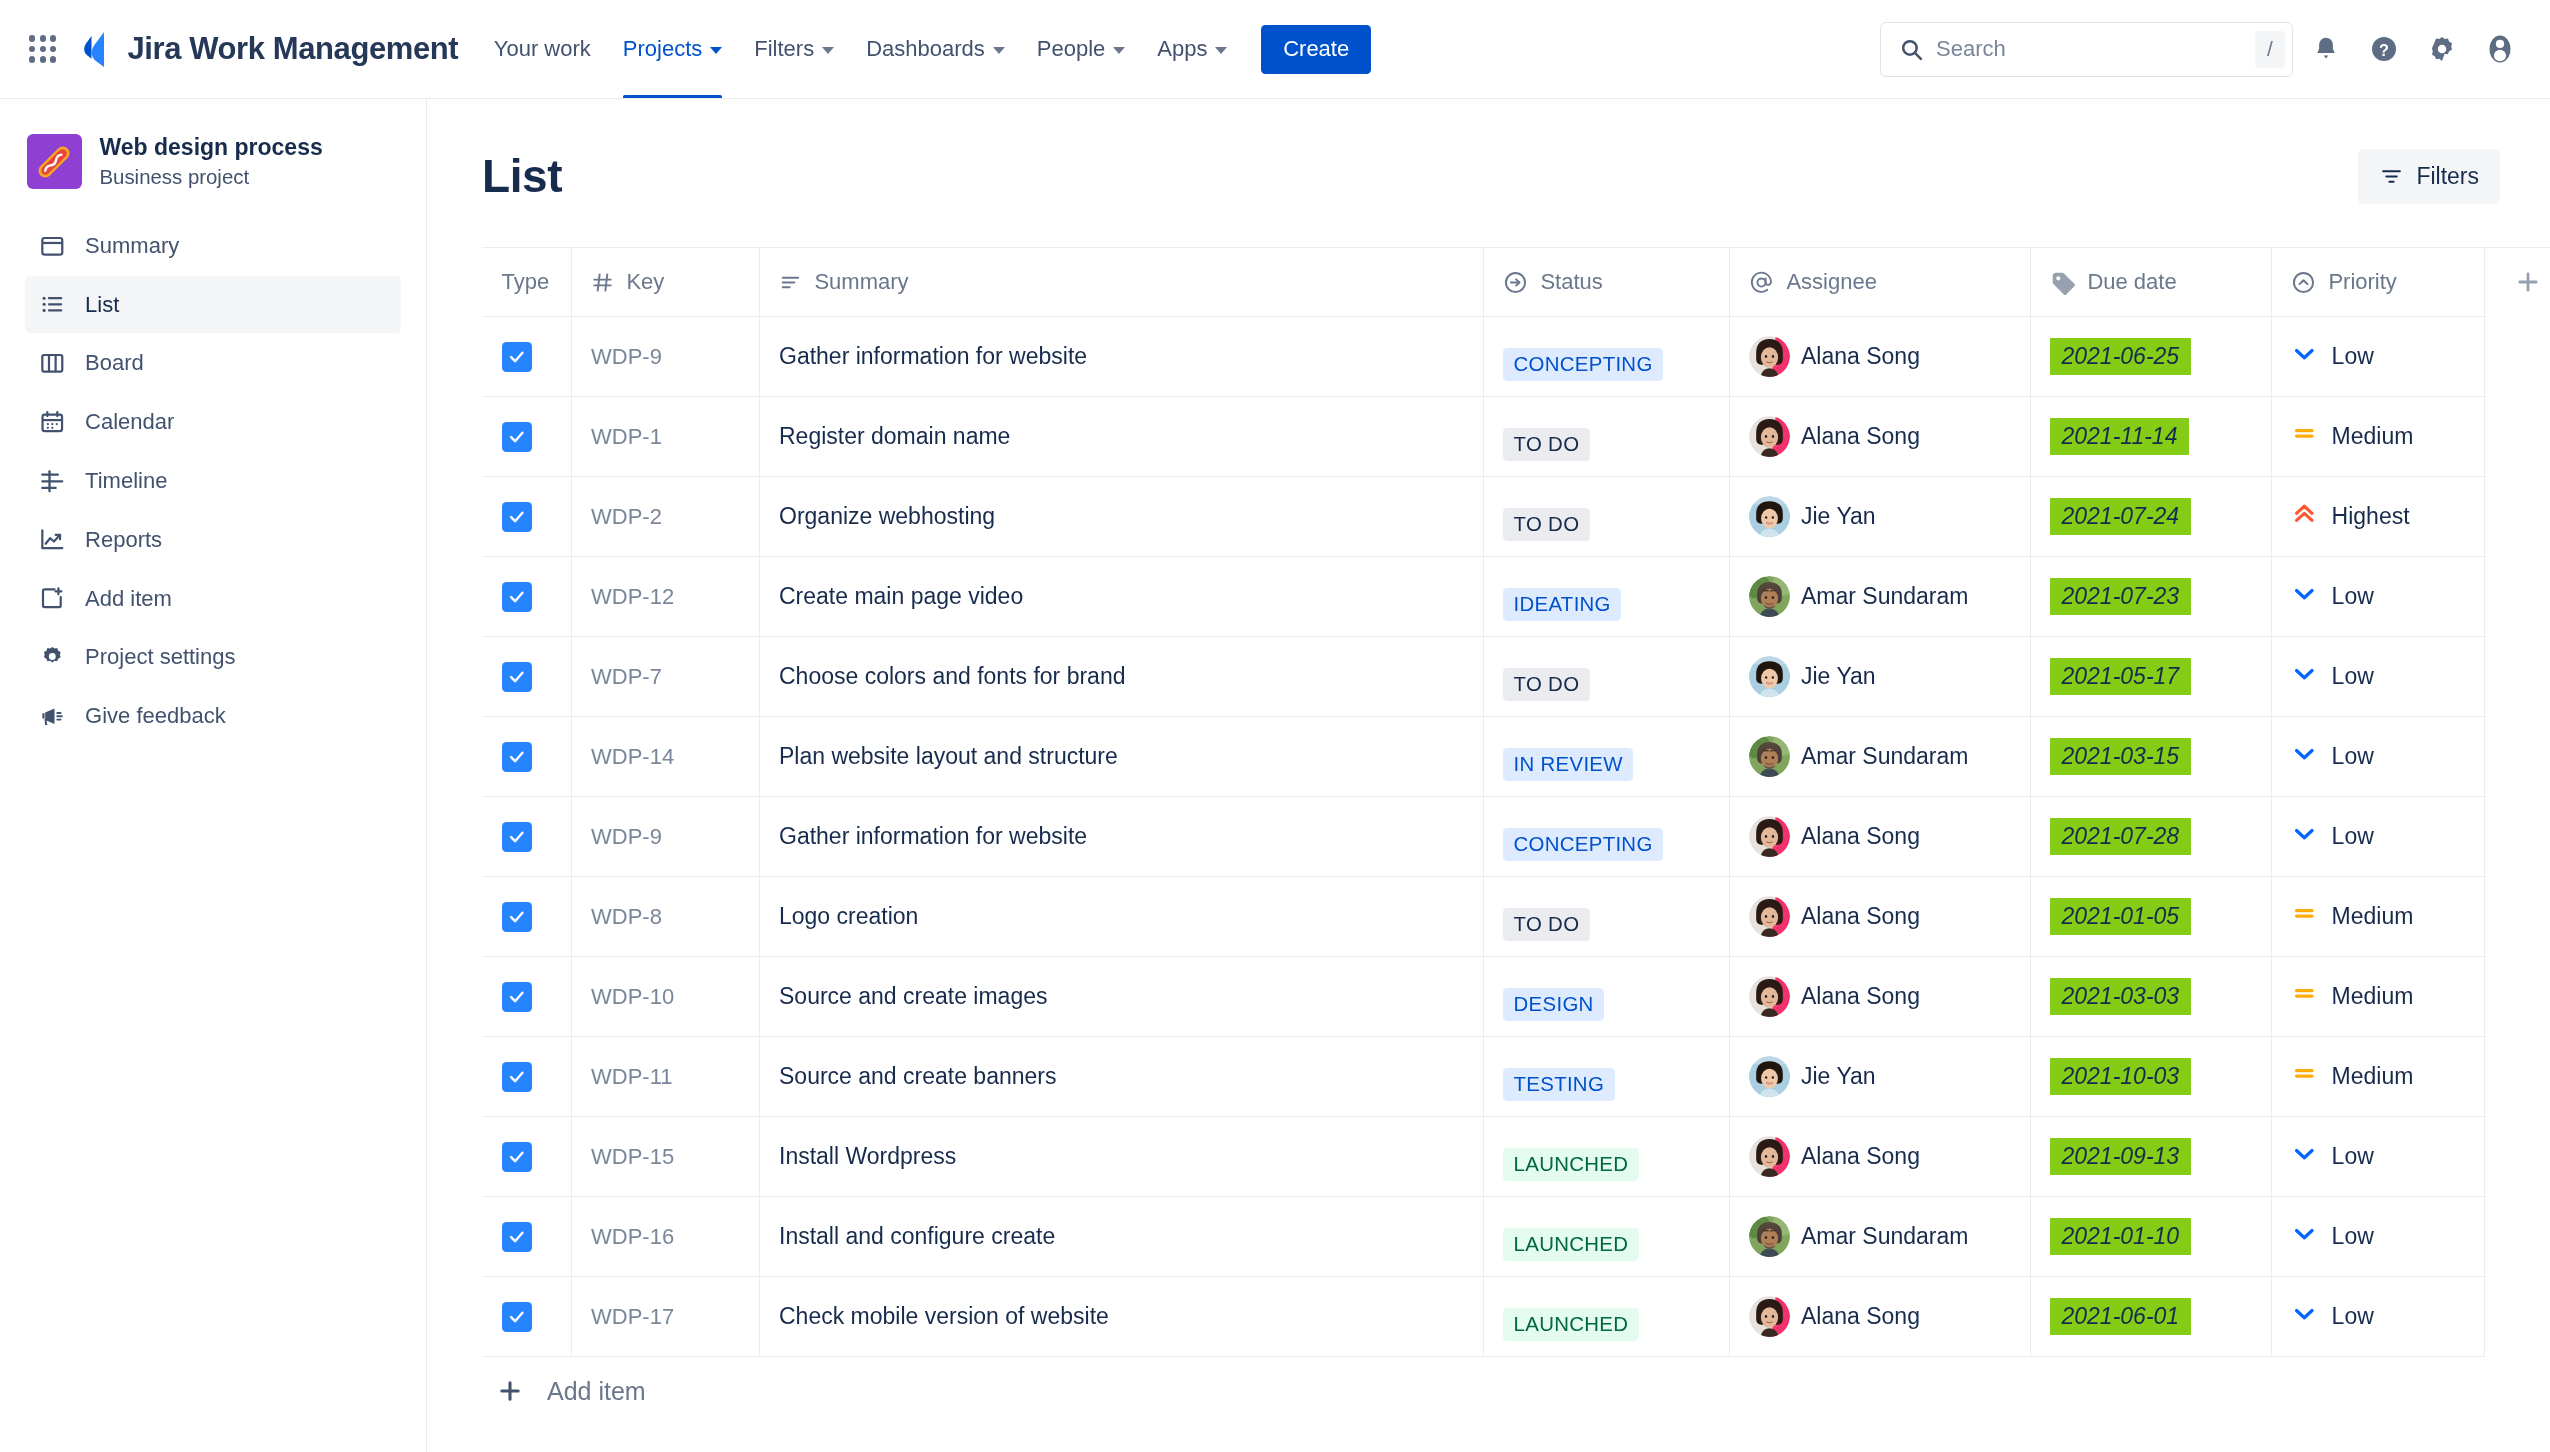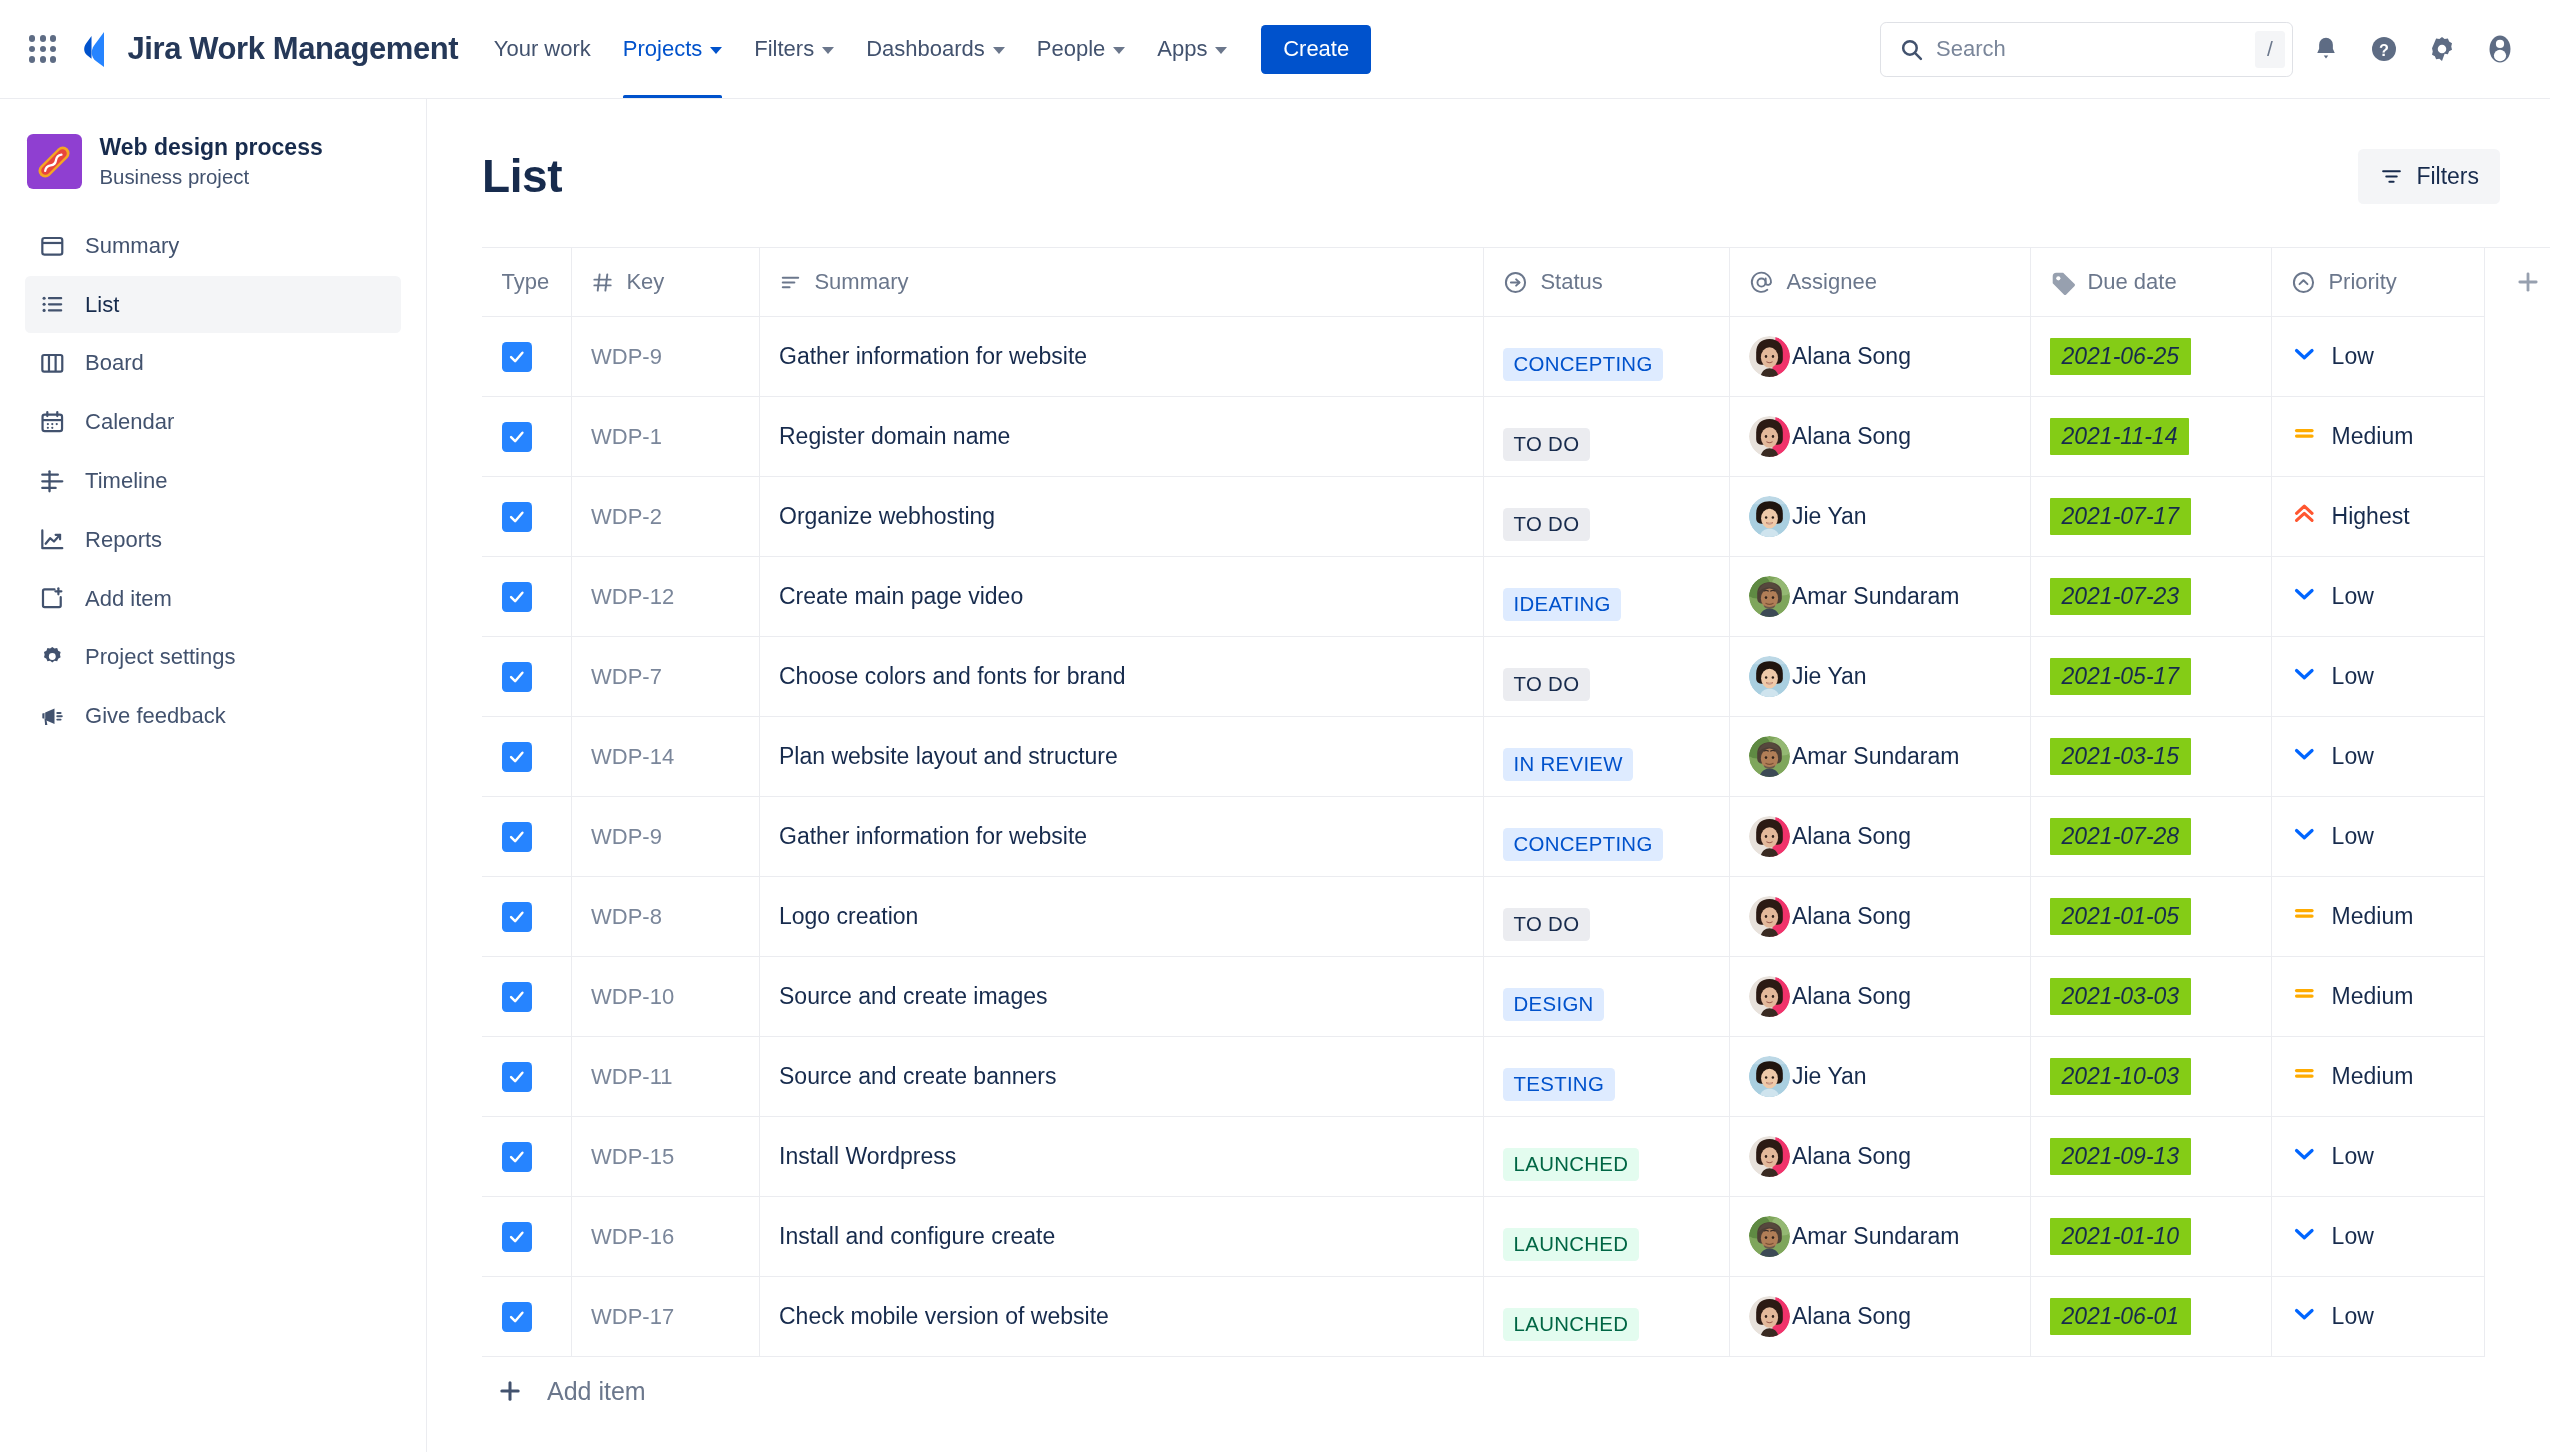--- a/index.html
+++ b/index.html
@@ -228,21 +228,21 @@
     font-size: 20.4px;
     font-weight: 400;
     letter-spacing: 0.3px;
     cursor: pointer;
     margin-top: 16px;
   }
   .badge.blue  { background: #deebff; color: #0052cc; }
   .badge.gray  { background: #ebecf0; color: #172b4d; }
   .badge.green { background: #e3fcef; color: #006644; }
 
-  .assignee { display: flex; align-items: center; gap: 2px; cursor: pointer; }
+  .assignee { display: flex; align-items: center; gap: 11px; cursor: pointer; }
   .avatar {
     width: 41px; height: 41px; border-radius: 50%;
     flex: none; overflow: hidden;
     display: block;
   }
   .assignee-name { font-size: 23px; color: #172b4d; white-space: nowrap; }
 
   .datechip {
     display: inline-block;
     background: #84cc16;
@@ -722,21 +722,21 @@
                         <path d="M8.5 16c1.5-6.5 6.2-10 11.5-10s10 3.5 11.5 10c-3.2-4-7-5.4-11.5-5.4S11.7 12 8.5 16z" fill="#20150f"></path>
                         <ellipse cx="16.7" cy="21" rx="1.2" ry="1.2" fill="#2a1d16"></ellipse>
                         <ellipse cx="23.3" cy="21" rx="1.2" ry="1.2" fill="#2a1d16"></ellipse>
                         <path d="M16.6 26q3.4 3 6.8 0 -3.4 1.2 -6.8 0z" fill="#ffffff" stroke="#a4614f" stroke-width=".6"></path>
                         <path d="M10 40c1.6-5.6 5.4-8 10-8s8.4 2.4 10 8z" fill="#cfe4ee"></path>
                       </g>
                     </svg></span>
                   <span class="assignee-name">Jie Yan</span>
                 </div>
               </td>
-              <td class="col-due"><span class="datechip">2021-07-17</span></td>
+              <td class="col-due"><span class="datechip">2021-07-24</span></td>
               <td class="col-prio">
                 <div class="prio">
                   <span><svg width="26.6" height="26.6" viewBox="0 0 24 24" fill="none" stroke="#ff5630" stroke-width="2.8" stroke-linecap="round" stroke-linejoin="round">
                       <polyline points="5,12 12,5.6 19,12"></polyline>
                       <polyline points="5,18.4 12,12 19,18.4"></polyline>
                     </svg></span>
                   <span class="prio-label">Highest</span>
                 </div>
               </td>
               <td class="col-add"></td>

